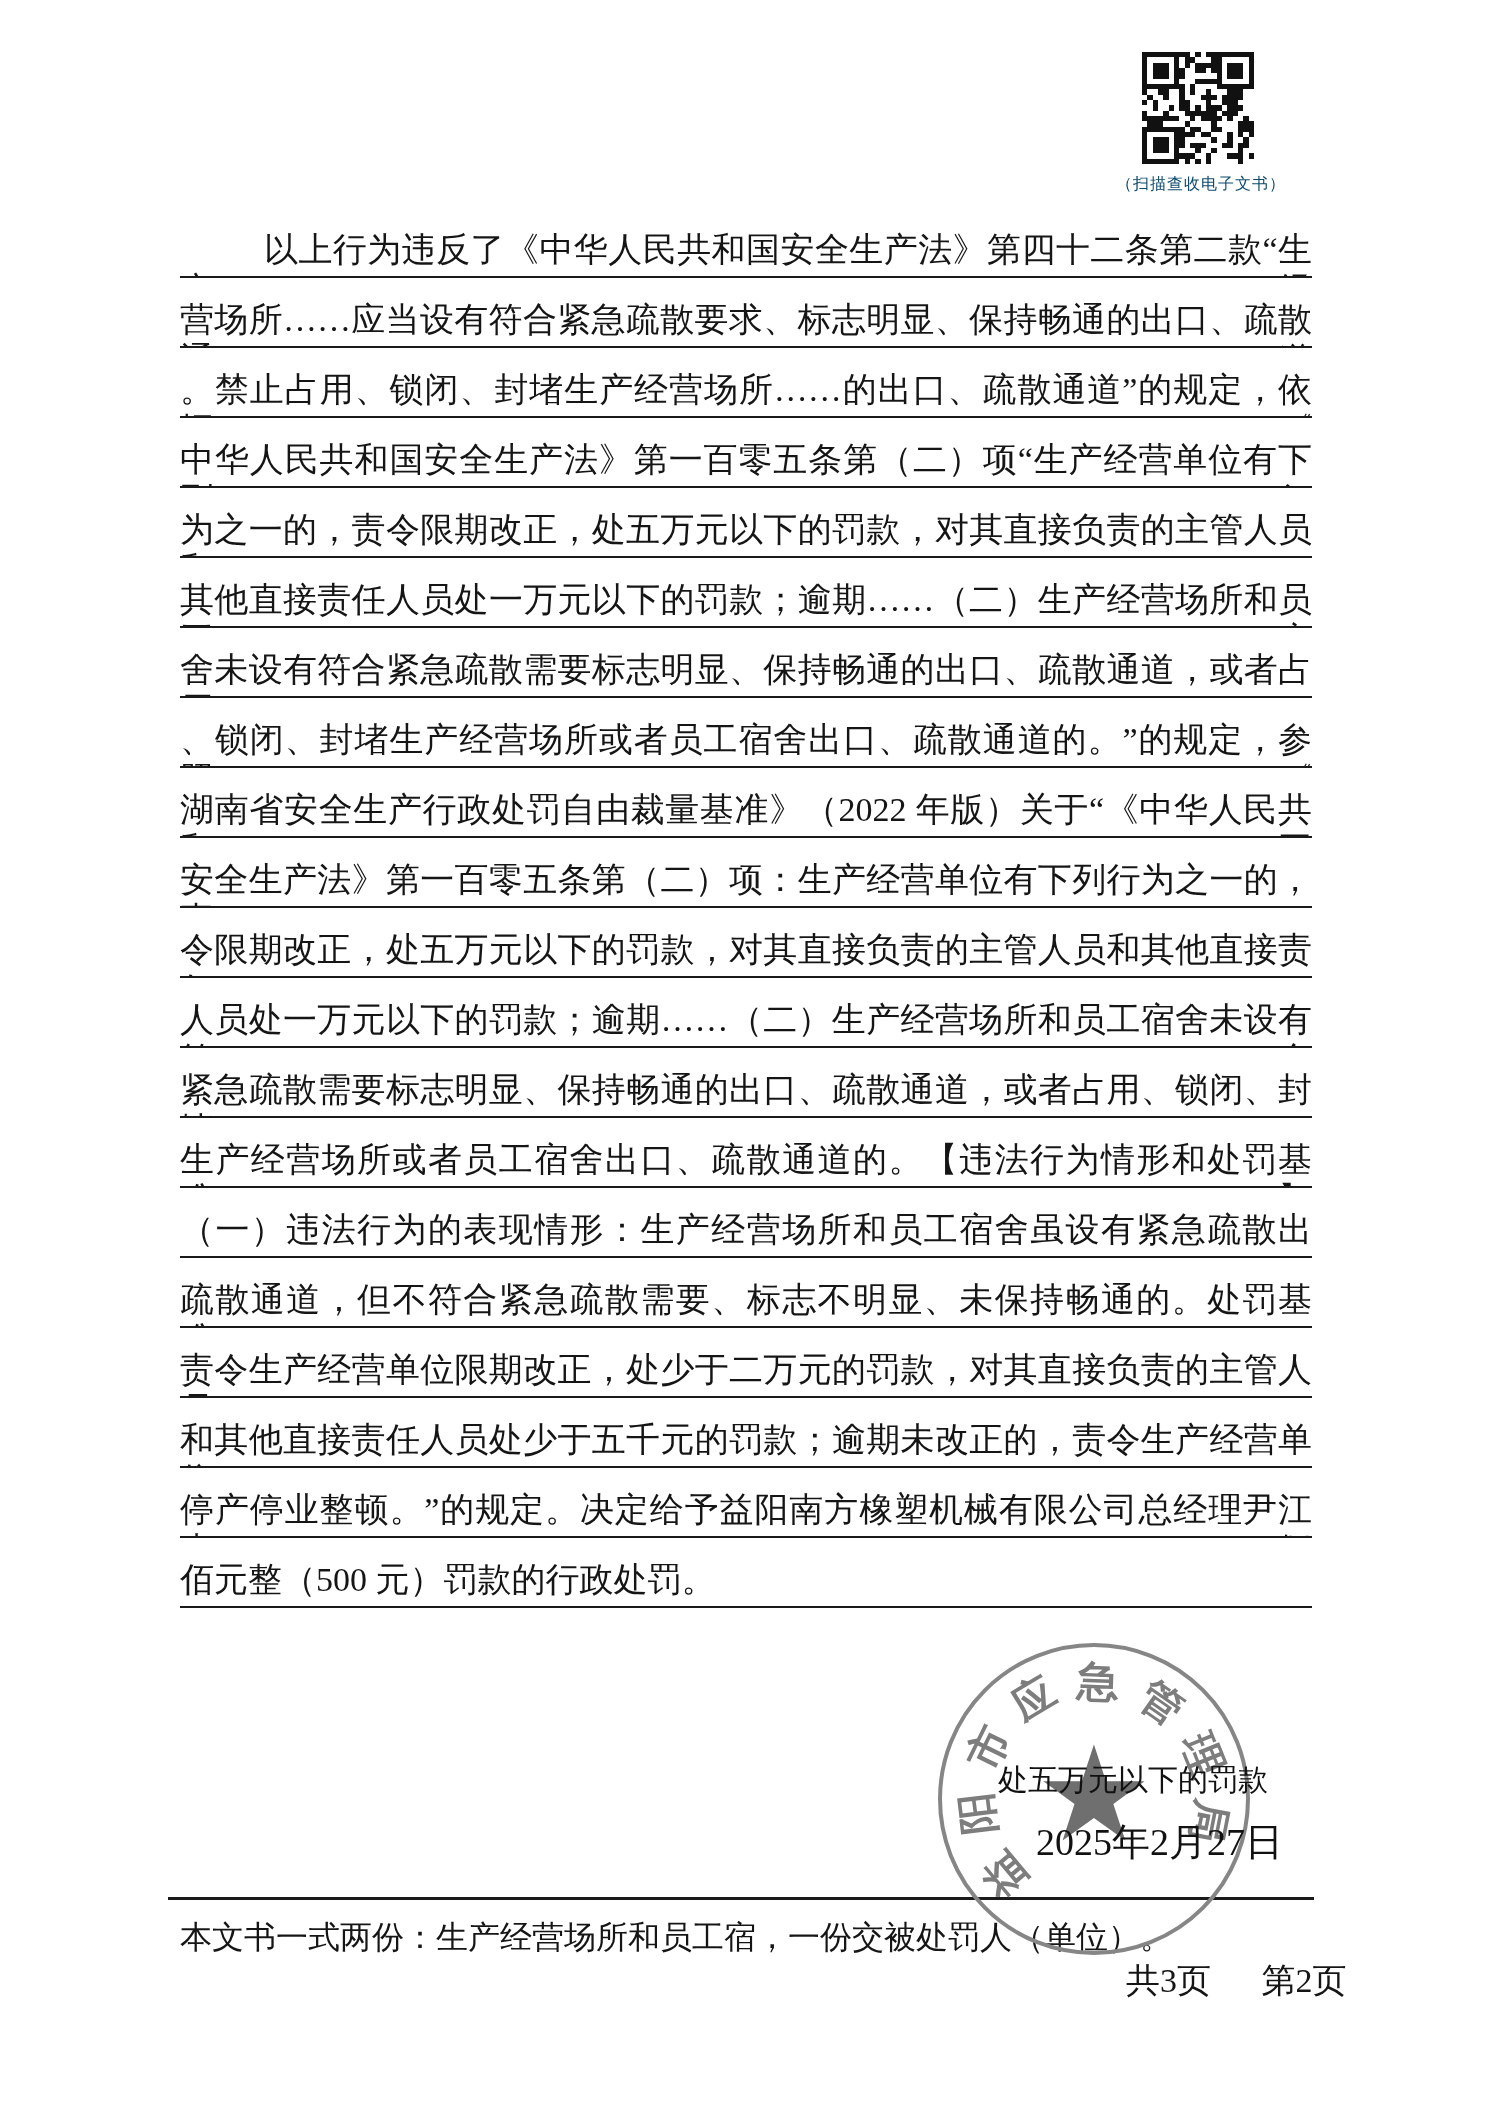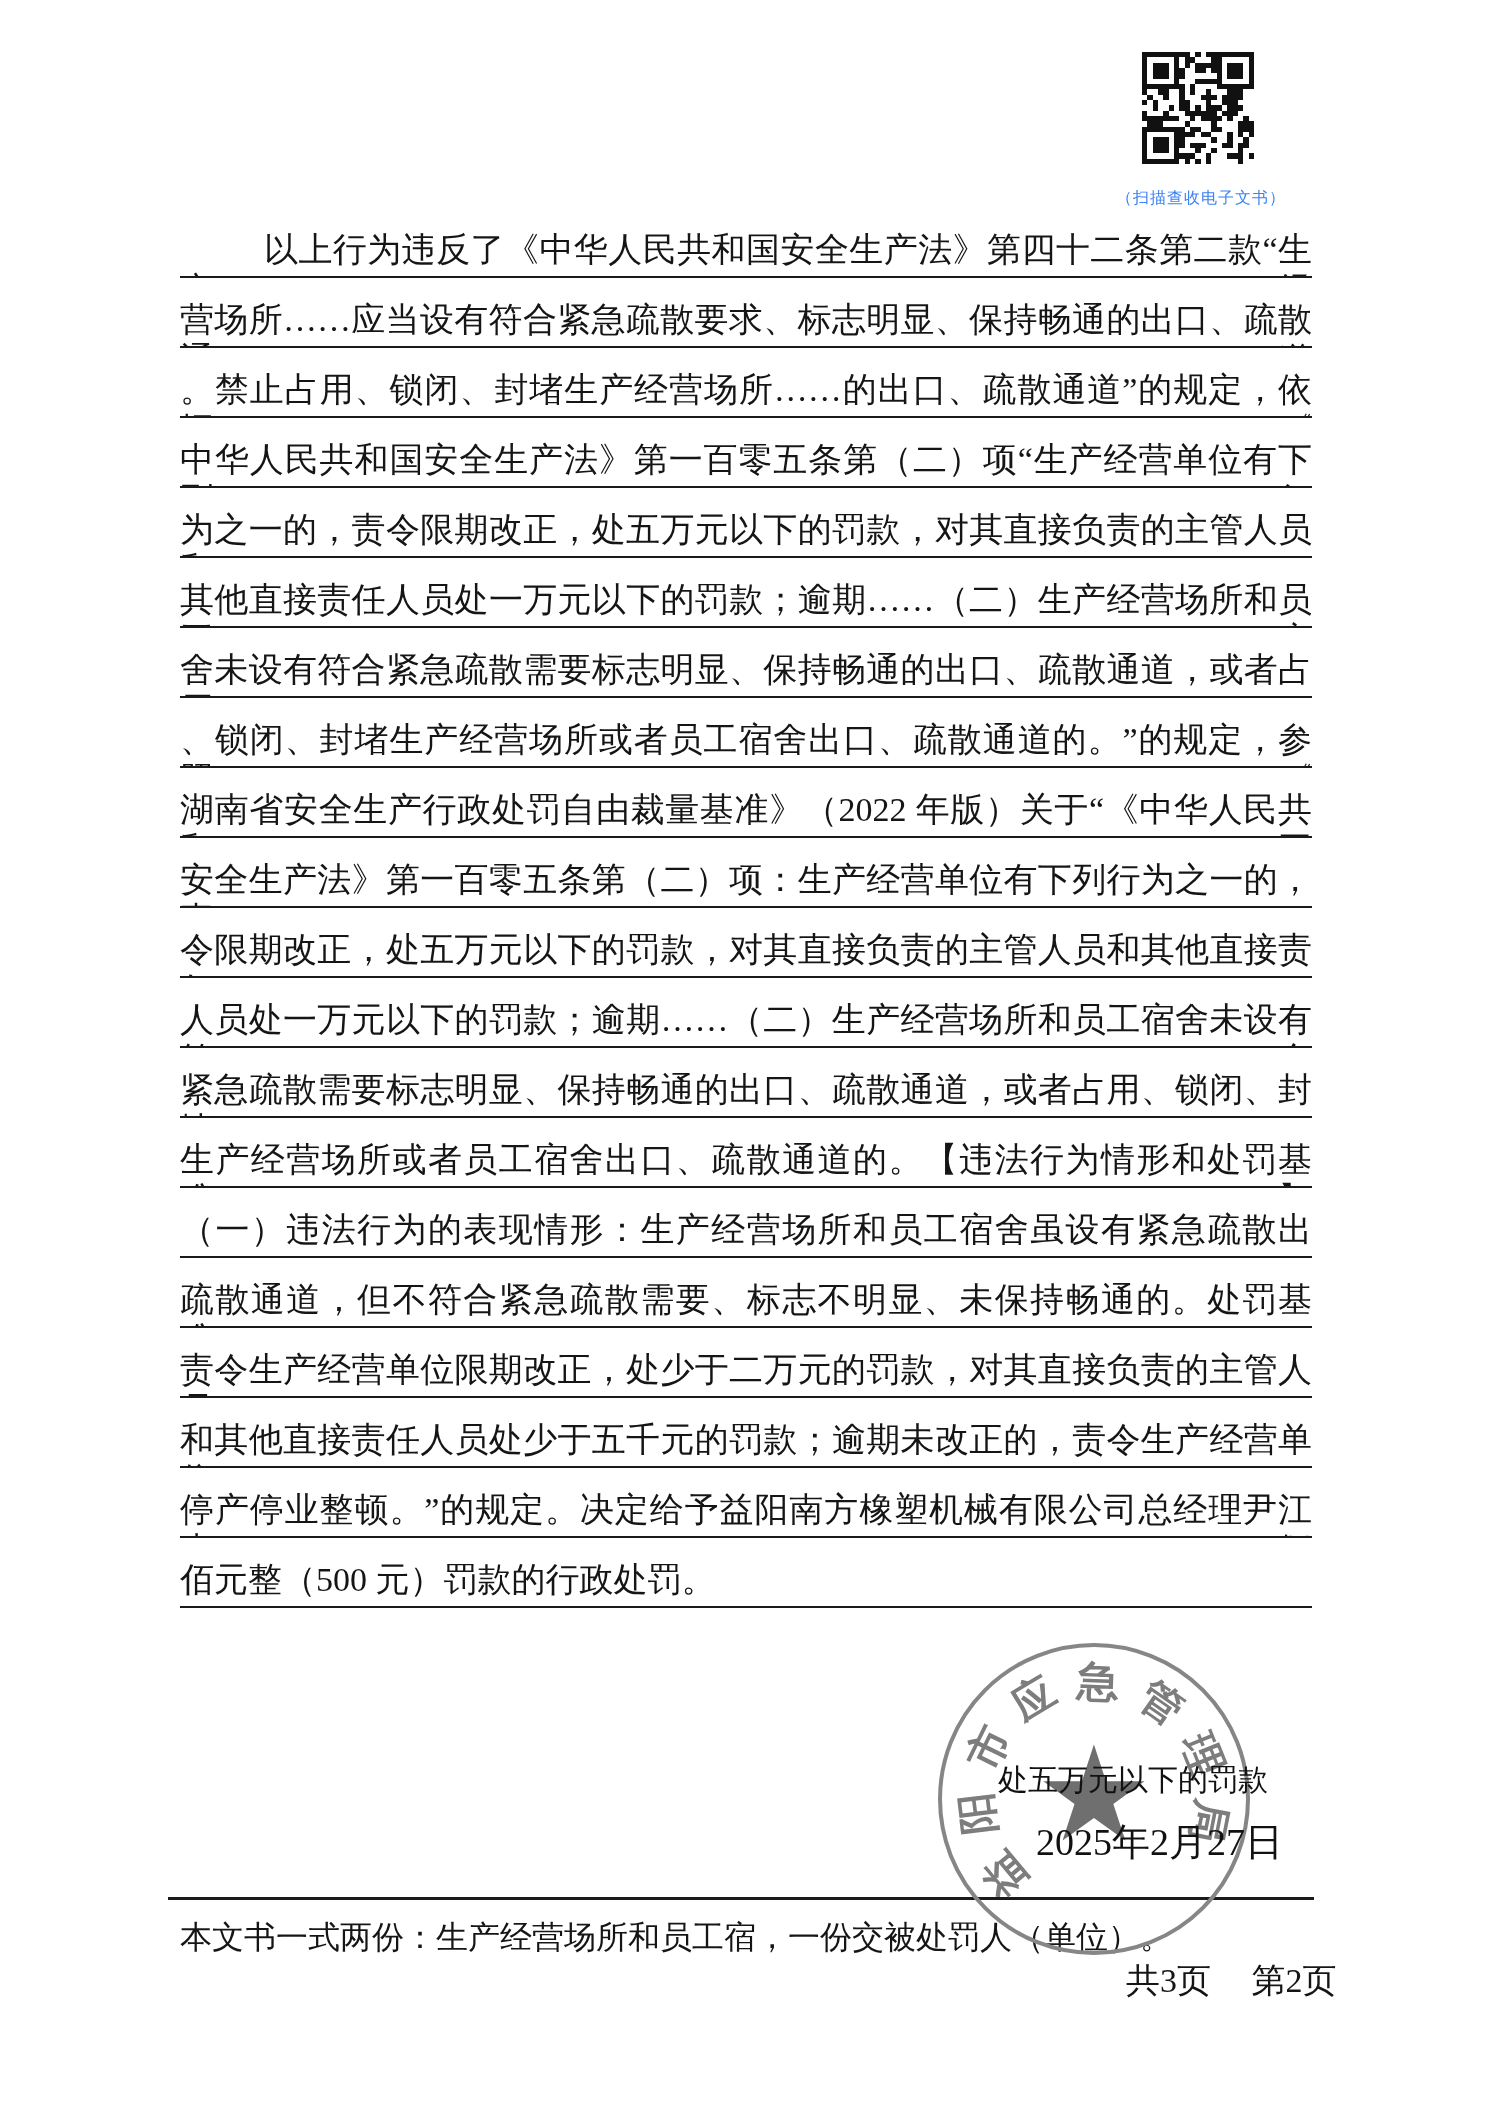--- a/index.html
+++ b/index.html
@@ -7,21 +7,21 @@
     position:relative;
     width:1488px;height:2105px;
     background:#ffffff;
     overflow:hidden;
     font-family:"Liberation Serif","DejaVu Serif",serif;
     color:#151515;
   }
   
   .qr-wrap{position:absolute;left:1116px;top:52px;width:164px;text-align:center;}
   .qr-wrap svg{display:block;margin:0 auto;width:112px;height:112px;}
-  .qr-caption{margin-top:24px;font-size:16px;letter-spacing:1px;color:#3b82f6;white-space:nowrap;text-align:right;}
+  .qr-caption{margin-top:10px;font-size:16px;letter-spacing:1px;color:#0c4a6e;white-space:nowrap;text-align:right;}
   
   .body-block{position:absolute;left:180px;top:208px;width:1132px;}
   .line{
     height:70px;box-sizing:border-box;
     border-bottom:2px solid #1a1a1a;
     font-size:34px;line-height:40px;padding-top:22px;
     text-align:justify;text-align-last:justify;
     overflow:hidden;
   }
   .line.indent{text-indent:84px;}
@@ -40,21 +40,21 @@
     position:absolute;left:50%;top:50%;
     transform:translate(-50%,-52%);
     font-size:132px;color:#6f6f6f;line-height:1;
   }
   .sig-agency{position:absolute;left:998px;top:1760px;font-size:30px;z-index:4;color:#111;}
   .sig-date{position:absolute;left:1000px;top:1817px;font-size:38px;z-index:4;color:#111;margin-left:36px;}
   
   .footer-rule{position:absolute;left:168px;top:1897px;width:1146px;height:3px;background:#1a1a1a;z-index:2;}
   .footer-note{position:absolute;left:180px;top:1916px;font-size:32px;z-index:1;white-space:nowrap;}
   .page-num{position:absolute;left:1126px;top:1958px;font-size:34px;z-index:1;white-space:nowrap;}
-  .page-num .pn2{margin-left:32px;}
+  .page-num .pn2{margin-left:42px;}
 </style>
 </head>
 <body>
 
 <div class="page">
 
   <div class="qr-wrap">
     <svg id="qr-svg" viewBox="0 0 21 21" shape-rendering="crispEdges">
         <path d="M0 0h1v1h-1zM1 0h1v1h-1zM2 0h1v1h-1zM3 0h1v1h-1zM4 0h1v1h-1zM5 0h1v1h-1zM6 0h1v1h-1zM0 1h1v1h-1zM6 1h1v1h-1zM0 2h1v1h-1zM2 2h1v1h-1zM3 2h1v1h-1zM4 2h1v1h-1zM6 2h1v1h-1zM0 3h1v1h-1zM2 3h1v1h-1zM3 3h1v1h-1zM4 3h1v1h-1zM6 3h1v1h-1zM0 4h1v1h-1zM2 4h1v1h-1zM3 4h1v1h-1zM4 4h1v1h-1zM6 4h1v1h-1zM0 5h1v1h-1zM6 5h1v1h-1zM0 6h1v1h-1zM1 6h1v1h-1zM2 6h1v1h-1zM3 6h1v1h-1zM4 6h1v1h-1zM5 6h1v1h-1zM6 6h1v1h-1zM14 0h1v1h-1zM15 0h1v1h-1zM16 0h1v1h-1zM17 0h1v1h-1zM18 0h1v1h-1zM19 0h1v1h-1zM20 0h1v1h-1zM14 1h1v1h-1zM20 1h1v1h-1zM14 2h1v1h-1zM16 2h1v1h-1zM17 2h1v1h-1zM18 2h1v1h-1zM20 2h1v1h-1zM14 3h1v1h-1zM16 3h1v1h-1zM17 3h1v1h-1zM18 3h1v1h-1zM20 3h1v1h-1zM14 4h1v1h-1zM16 4h1v1h-1zM17 4h1v1h-1zM18 4h1v1h-1zM20 4h1v1h-1zM14 5h1v1h-1zM20 5h1v1h-1zM14 6h1v1h-1zM15 6h1v1h-1zM16 6h1v1h-1zM17 6h1v1h-1zM18 6h1v1h-1zM19 6h1v1h-1zM20 6h1v1h-1zM0 14h1v1h-1zM1 14h1v1h-1zM2 14h1v1h-1zM3 14h1v1h-1zM4 14h1v1h-1zM5 14h1v1h-1zM6 14h1v1h-1zM0 15h1v1h-1zM6 15h1v1h-1zM0 16h1v1h-1zM2 16h1v1h-1zM3 16h1v1h-1zM4 16h1v1h-1zM6 16h1v1h-1zM0 17h1v1h-1zM2 17h1v1h-1zM3 17h1v1h-1zM4 17h1v1h-1zM6 17h1v1h-1zM0 18h1v1h-1zM2 18h1v1h-1zM3 18h1v1h-1zM4 18h1v1h-1zM6 18h1v1h-1zM0 19h1v1h-1zM6 19h1v1h-1zM0 20h1v1h-1zM1 20h1v1h-1zM2 20h1v1h-1zM3 20h1v1h-1zM4 20h1v1h-1zM5 20h1v1h-1zM6 20h1v1h-1zM7 0h1v1h-1zM8 0h1v1h-1zM10 0h1v1h-1zM12 0h1v1h-1zM13 0h1v1h-1zM8 1h1v1h-1zM9 1h1v1h-1zM13 1h1v1h-1zM8 2h1v1h-1zM10 2h1v1h-1zM11 2h1v1h-1zM12 2h1v1h-1zM13 2h1v1h-1zM7 3h1v1h-1zM10 3h1v1h-1zM11 3h1v1h-1zM13 3h1v1h-1zM7 4h1v1h-1zM10 5h1v1h-1zM11 5h1v1h-1zM12 5h1v1h-1zM13 5h1v1h-1zM7 6h1v1h-1zM9 6h1v1h-1zM0 7h1v1h-1zM3 7h1v1h-1zM4 7h1v1h-1zM7 7h1v1h-1zM9 7h1v1h-1zM12 7h1v1h-1zM16 7h1v1h-1zM17 7h1v1h-1zM18 7h1v1h-1zM1 8h1v1h-1zM4 8h1v1h-1zM7 8h1v1h-1zM11 8h1v1h-1zM12 8h1v1h-1zM13 8h1v1h-1zM15 8h1v1h-1zM16 8h1v1h-1zM17 8h1v1h-1zM18 8h1v1h-1zM0 9h1v1h-1zM2 9h1v1h-1zM7 9h1v1h-1zM8 9h1v1h-1zM12 9h1v1h-1zM15 9h1v1h-1zM16 9h1v1h-1zM17 9h1v1h-1zM2 10h1v1h-1zM5 10h1v1h-1zM7 10h1v1h-1zM8 10h1v1h-1zM10 10h1v1h-1zM12 10h1v1h-1zM13 10h1v1h-1zM14 10h1v1h-1zM16 10h1v1h-1zM17 10h1v1h-1zM18 10h1v1h-1zM0 11h1v1h-1zM4 11h1v1h-1zM8 11h1v1h-1zM9 11h1v1h-1zM10 11h1v1h-1zM11 11h1v1h-1zM12 11h1v1h-1zM13 11h1v1h-1zM15 11h1v1h-1zM16 11h1v1h-1zM17 11h1v1h-1zM0 12h1v1h-1zM1 12h1v1h-1zM2 12h1v1h-1zM3 12h1v1h-1zM4 12h1v1h-1zM5 12h1v1h-1zM6 12h1v1h-1zM9 12h1v1h-1zM11 12h1v1h-1zM12 12h1v1h-1zM13 12h1v1h-1zM14 12h1v1h-1zM16 12h1v1h-1zM19 12h1v1h-1zM1 13h1v1h-1zM2 13h1v1h-1zM3 13h1v1h-1zM8 13h1v1h-1zM13 13h1v1h-1zM18 13h1v1h-1zM19 13h1v1h-1zM20 13h1v1h-1zM7 14h1v1h-1zM9 14h1v1h-1zM10 14h1v1h-1zM13 14h1v1h-1zM14 14h1v1h-1zM18 14h1v1h-1zM19 14h1v1h-1zM20 14h1v1h-1zM7 15h1v1h-1zM8 15h1v1h-1zM9 15h1v1h-1zM11 15h1v1h-1zM12 15h1v1h-1zM16 15h1v1h-1zM18 15h1v1h-1zM20 15h1v1h-1zM7 16h1v1h-1zM13 16h1v1h-1zM16 16h1v1h-1zM19 16h1v1h-1zM7 17h1v1h-1zM9 17h1v1h-1zM10 17h1v1h-1zM11 17h1v1h-1zM15 17h1v1h-1zM16 17h1v1h-1zM18 17h1v1h-1zM19 17h1v1h-1zM10 18h1v1h-1zM13 18h1v1h-1zM18 18h1v1h-1zM7 19h1v1h-1zM8 19h1v1h-1zM9 19h1v1h-1zM12 19h1v1h-1zM16 19h1v1h-1zM17 19h1v1h-1zM18 19h1v1h-1zM20 19h1v1h-1zM8 20h1v1h-1zM10 20h1v1h-1zM12 20h1v1h-1zM18 20h1v1h-1z" fill="#111"></path>
       </svg>

